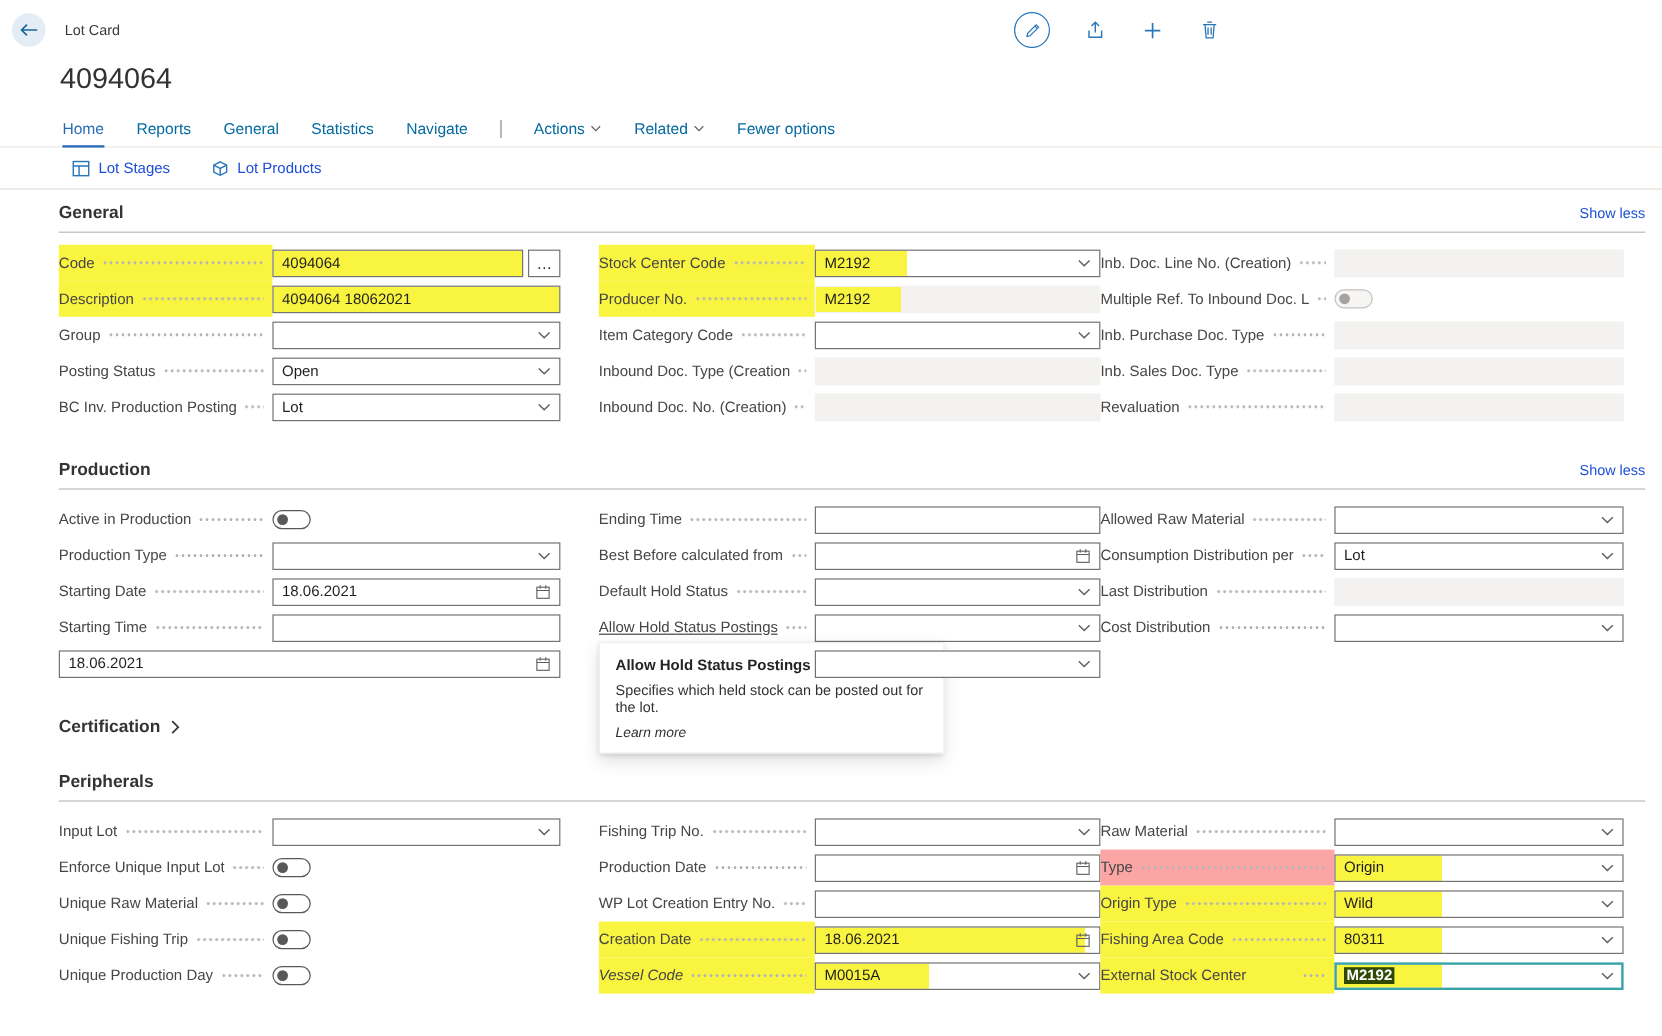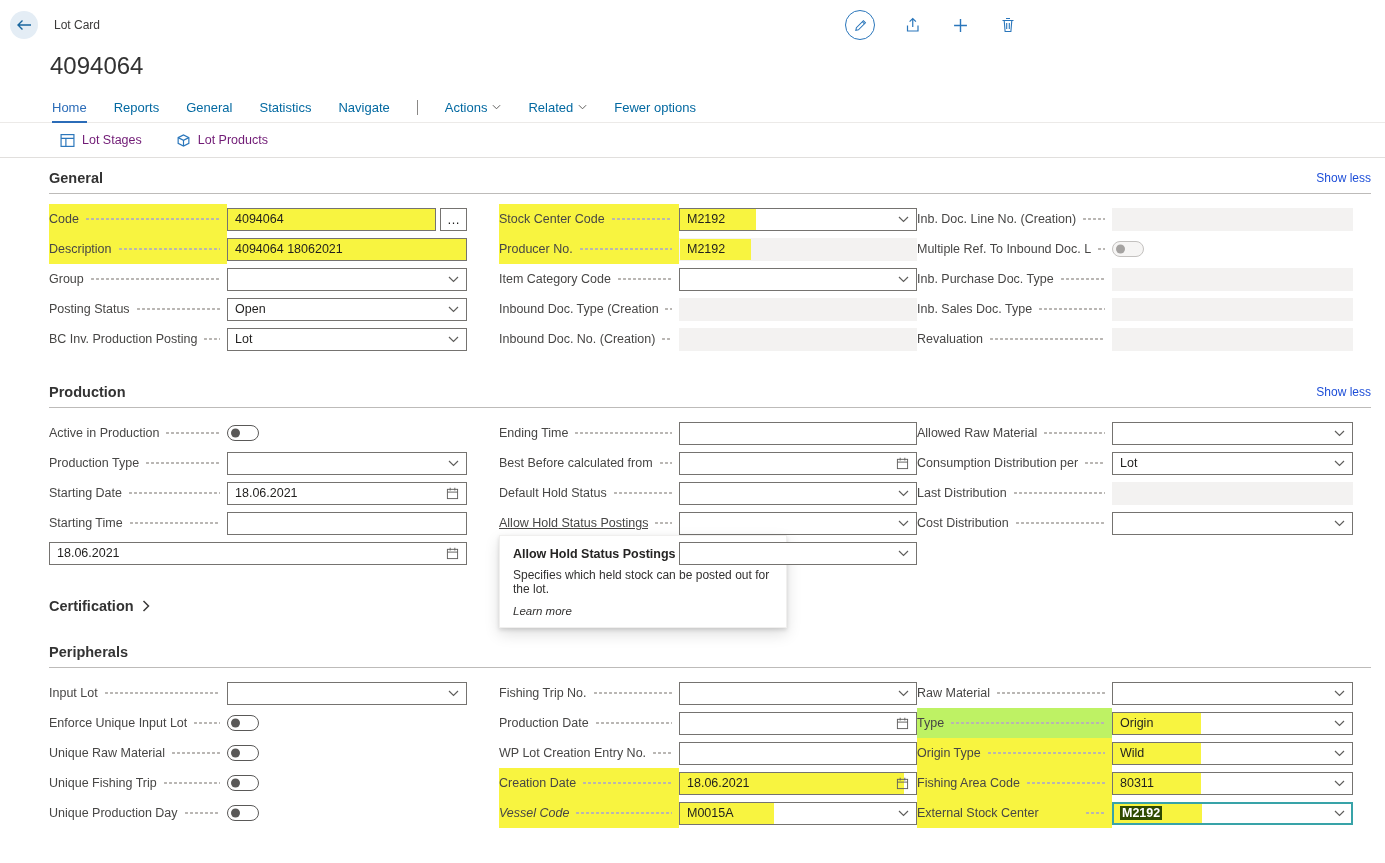--- a/index.html
+++ b/index.html
@@ -11,21 +11,21 @@
 .top-actions{position:absolute;left:845px;top:10px;display:flex;align-items:center;gap:26px}
 .icon-btn{width:22px;height:30px;display:flex;align-items:center;justify-content:center;cursor:pointer}
 .icon-btn.circled{width:30px;border:1.5px solid #2a76bb;border-radius:50%}
 .record-title{font-size:24px;font-weight:400;color:#333;padding:2px 0 12px 50px}
 .tabstrip{display:flex;align-items:stretch;gap:27px;padding-left:52px;height:31px;border-bottom:1px solid #eceae8;font-size:13px}
 .tab{display:flex;align-items:center;gap:5px;position:relative;cursor:pointer;color:#0369a1;white-space:nowrap}
 .tab.active{color:#2b6cb8}
 .tab.active::after{content:"";position:absolute;left:0;right:0;bottom:-1px;height:2px;background:#2b6cb8}
 .tab-divider{width:1px;align-self:center;height:15px;background:#8a8886}
 .actionbar{display:flex;align-items:center;gap:34px;height:35px;padding-left:60px;border-bottom:1px solid #e1dfdd;font-size:12.5px}
-.action-item{display:flex;align-items:center;gap:7px;cursor:pointer;color:#701a75;white-space:nowrap}
+.action-item{display:flex;align-items:center;gap:7px;cursor:pointer;color:#1d4ed8;white-space:nowrap}
 .content{padding:12px 14px 0 49px;position:relative}
 .section+.section{margin-top:30px}
 .sec-head{display:flex;align-items:center;justify-content:space-between;border-bottom:1px solid #bdbbb9;padding-bottom:7px}
 .section.collapsed .sec-head{border-bottom:none;padding-bottom:0;justify-content:flex-start}
 .sec-left{display:flex;align-items:center;gap:8px}
 .sec-title{font-size:14.5px;font-weight:700;color:#333;cursor:pointer}
 .sec-link{font-size:12px;color:#1d4ed8;cursor:pointer}
 .cols{display:flex;padding-top:10px}
 .col{display:flex;flex-direction:column}
 .col1{width:418px;margin-right:32px}
@@ -705,21 +705,21 @@
             <span class="ctrl">
               <span class="input">
                 <span class="val"></span>
                 <svg width="11" height="7" viewBox="0 0 11 7">
                   <path d="M1 1l4.5 4.5L10 1" fill="none" stroke="#5f5e5c" stroke-width="1.2"></path>
                 </svg>
               </span>
             </span>
           </div>
           <div class="row">
-            <span class="lblgrp" style="background: #bef264;">
+            <span class="lblgrp" style="background: #fca5a5;">
               <span class="lbl">Type</span>
               <span class="dots"></span>
             </span>
             <span class="ctrl">
               <span class="input" style="background: linear-gradient(90deg, rgb(248, 244, 64) 37%, rgb(255, 255, 255) 37%);">
                 <span class="val">Origin</span>
                 <svg width="11" height="7" viewBox="0 0 11 7">
                   <path d="M1 1l4.5 4.5L10 1" fill="none" stroke="#5f5e5c" stroke-width="1.2"></path>
                 </svg>
               </span>

